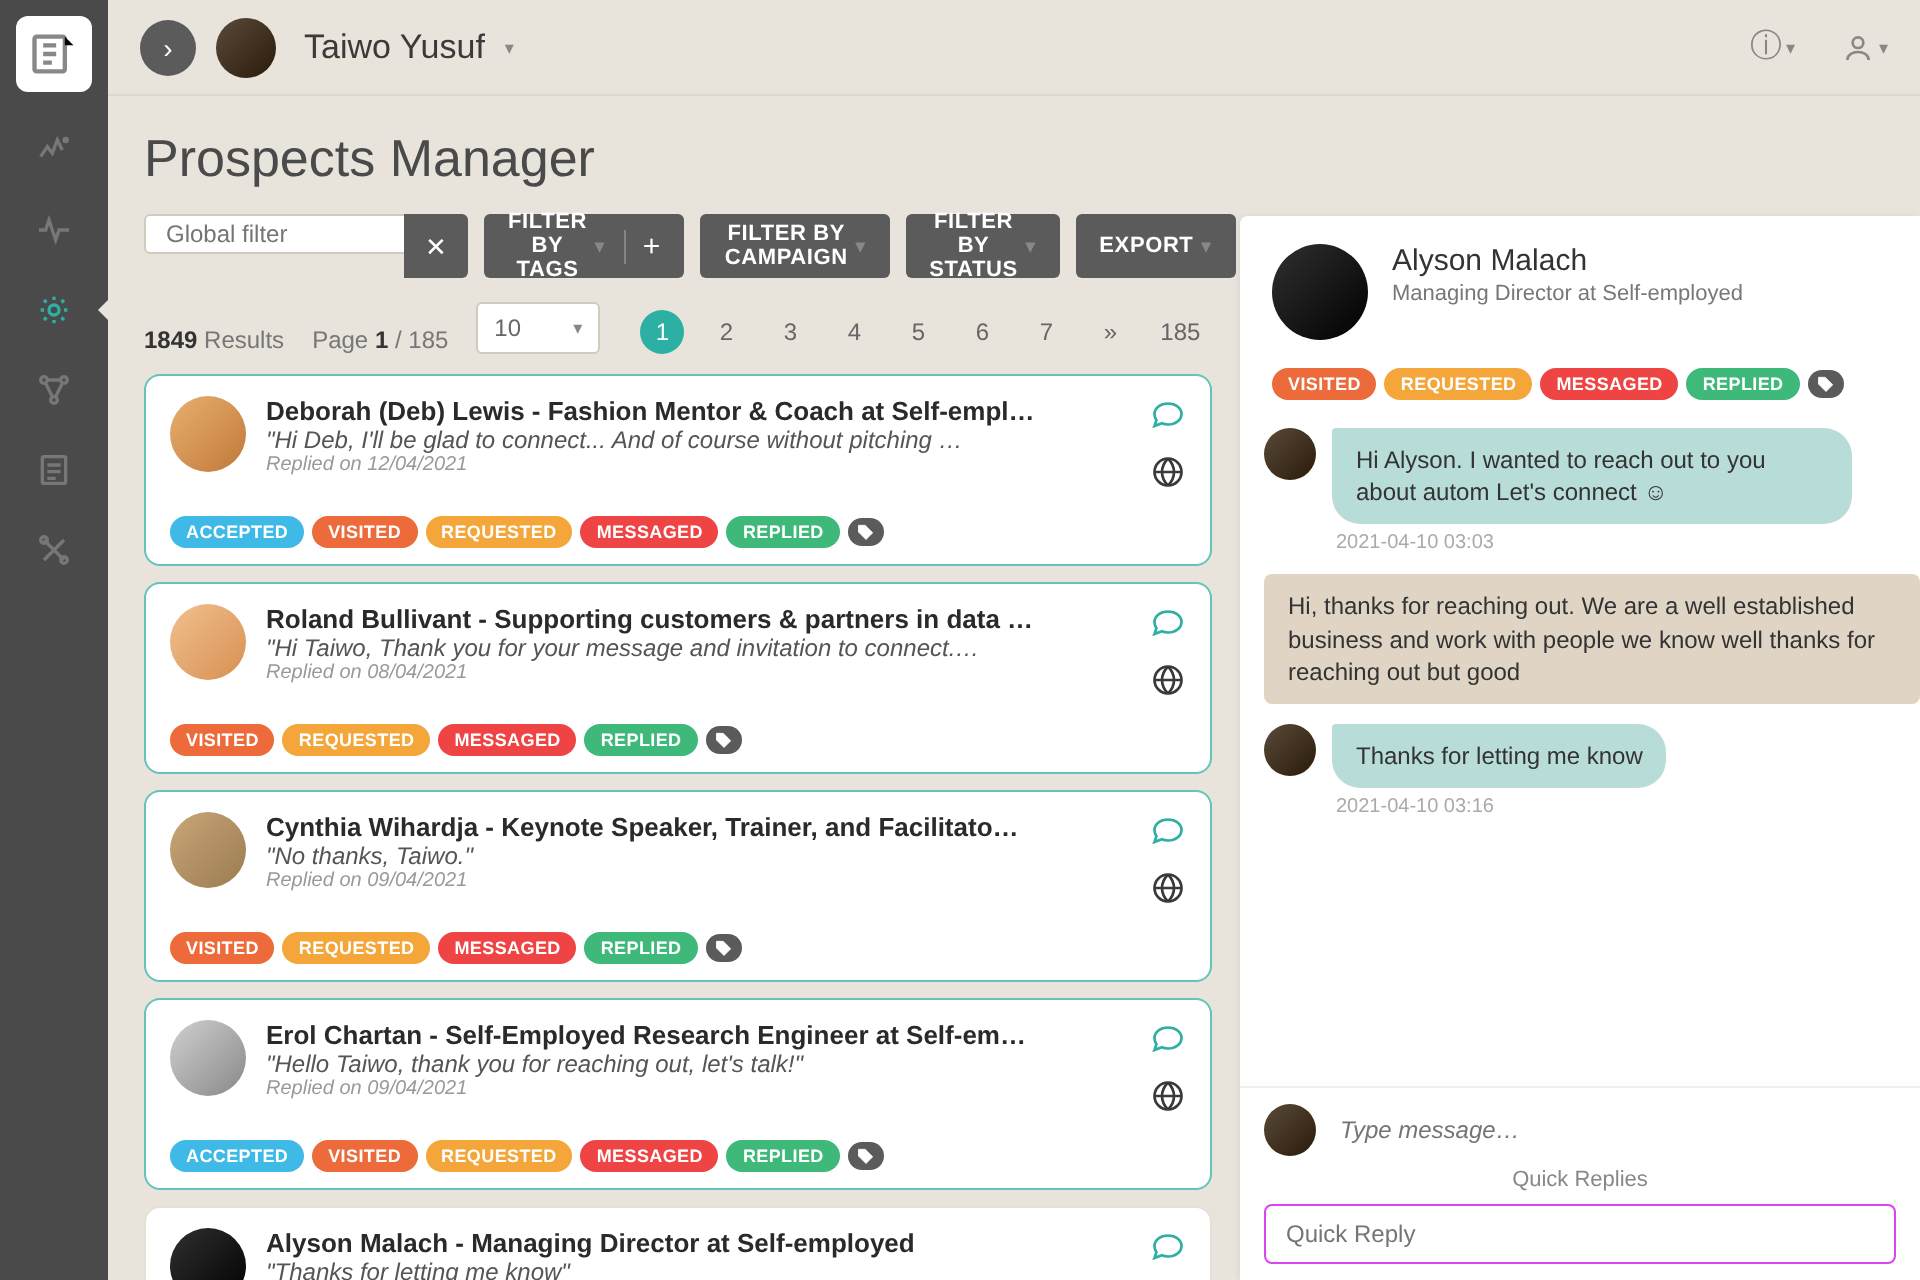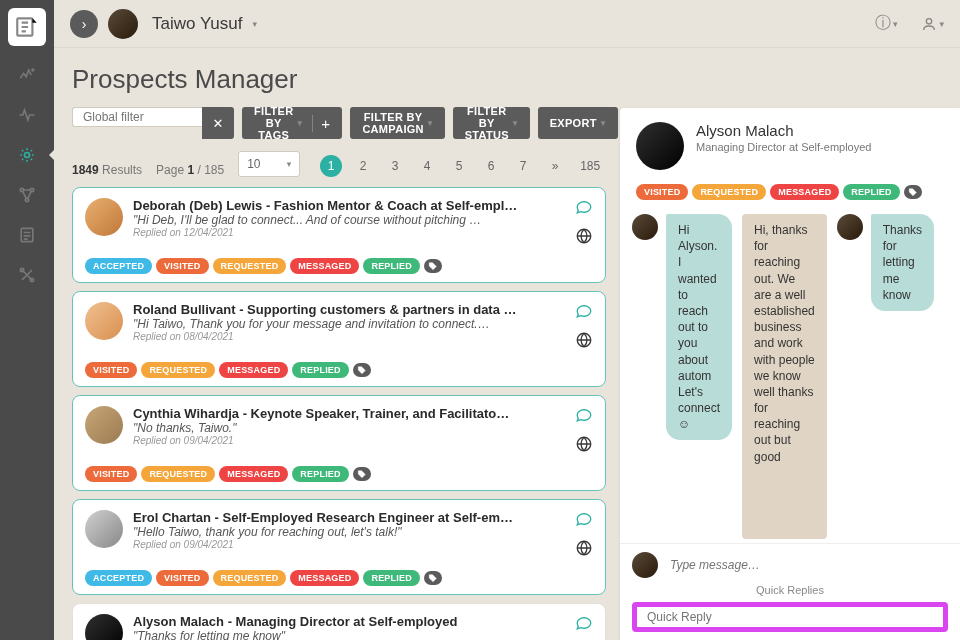--- a/index.html
+++ b/index.html
@@ -58,31 +58,31 @@
 .tag.requested { background: #f4a63a; }
 .tag.messaged { background: #ef4444; }
 .tag.replied { background: #3fb97a; }
 .tagplus { width: 18px; height: 14px; background: #5b5b5b; border-radius: 9px; display:flex; align-items:center; justify-content:center; }
 .tagplus svg { width:10px; height:10px; stroke:#fff; fill:#fff; }
 .rightpane { width: 340px; background: #fff; display: flex; flex-direction: column; overflow: hidden; margin-top: 60px; border-radius: 4px 0 0 0; box-shadow: -1px 0 3px rgba(0,0,0,0.05); }
 .rp-head { display: flex; gap: 12px; padding: 14px 16px 10px 16px; }
 .rp-name { font-size: 15px; color: #333; }
 .rp-role { font-size: 11px; color: #777; margin-top: 2px; }
 .rp-tags { padding: 0 16px 10px 16px; }
-.chat { flex: 1; overflow: hidden; padding: 4px 0 4px 12px; display: flex; gap: 10px; }
+.chat { flex: 1; overflow: hidden; padding: 4px 0 4px 12px; display: flex; flex-direction: column; gap: 10px; }
 .msg-row { display: flex; gap: 8px; align-items: flex-start; }
 .bubble { padding: 8px 12px; border-radius: 14px; font-size: 12px; color: #333; max-width: 260px; line-height: 1.35; }
 .bubble.out { background: #b8ddd9; border-top-left-radius: 2px; }
 .bubble.in { background: #e0d5c5; border-top-left-radius: 2px; width: 100%; max-width: none; border-radius: 4px; }
 .msg-time { font-size: 10px; color: #aaa; margin-left: 36px; margin-top: -6px; }
 .composer { border-top: 1px solid #eee; padding: 8px 12px; display: flex; flex-direction: column; gap: 6px; }
 .comp-row { display: flex; align-items: center; gap: 8px; }
 .comp-input { flex: 1; border: none; font-size: 12px; color: #888; font-style: italic; padding: 6px 4px; background: transparent; }
 .qr-label { font-size: 11px; color: #888; text-align: center; }
-.qr-input { height: 30px; border: 5px solid #d946ef; border-radius: 4px; padding: 0 10px; font-size: 12px; color: #888; }
+.qr-input { height: 30px; border: 1px solid #d946ef; border-radius: 4px; padding: 0 10px; font-size: 12px; color: #888; }
 .av-a { background: linear-gradient(135deg,#e8b070,#c07838); }
 .av-b { background: linear-gradient(135deg,#f0c090,#d89050); }
 .av-c { background: linear-gradient(135deg,#c8a878,#9a7a50); }
 .av-d { background: linear-gradient(135deg,#d0d0d0,#888); }
 .av-e { background: linear-gradient(135deg,#303030,#000); }
 .av-t { background: linear-gradient(135deg,#5a4a3a,#2a1a0a); }
 </style>
 </head>
 <body>
 
@@ -358,20 +358,21 @@
             <svg viewBox="0 0 24 24">
               <path d="M20 13l-8 8-9-9V4h8z"></path>
             </svg>
           </span>
       </div>
       <div class="chat" id="chat">
           <div class="msg-row">
             <div class="avatar sm av-t"></div>
             <div class="bubble out">Hi Alyson. I wanted to reach out to you about autom Let's connect ☺</div>
           </div>
+          <div class="msg-time">2021-04-10 03:03</div>
           <div class="bubble in">Hi, thanks for reaching out. We are a well established business and work with people we know well thanks for reaching out but good</div>
           <div class="msg-row">
             <div class="avatar sm av-t"></div>
             <div class="bubble out">Thanks for letting me know</div>
           </div>
           <div class="msg-time">2021-04-10 03:16</div>
         </div>
       <div class="composer">
         <div class="comp-row">
           <div class="avatar sm av-t"></div>

